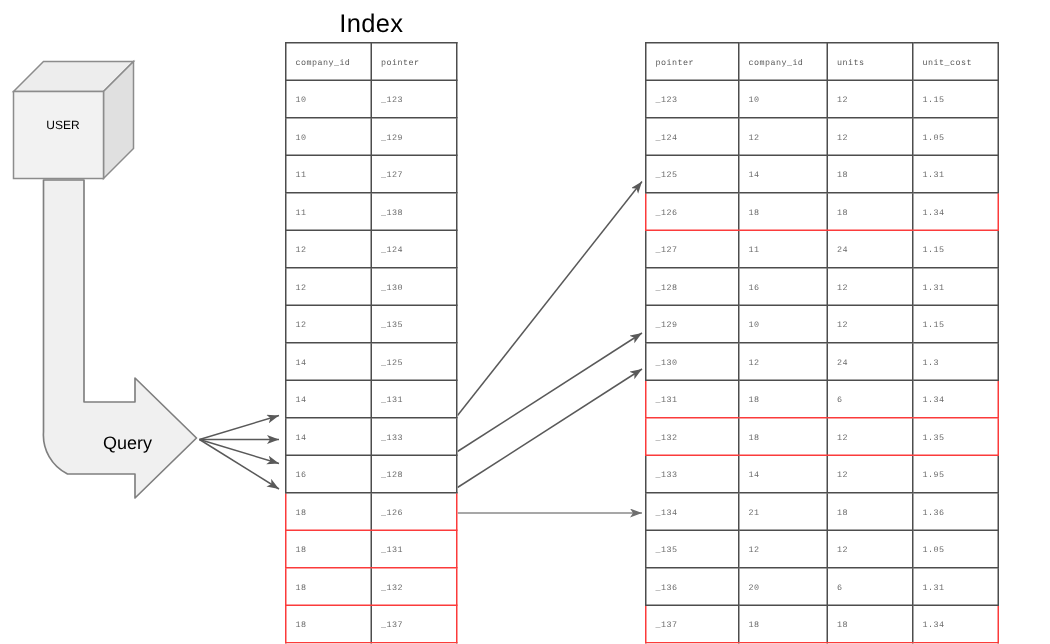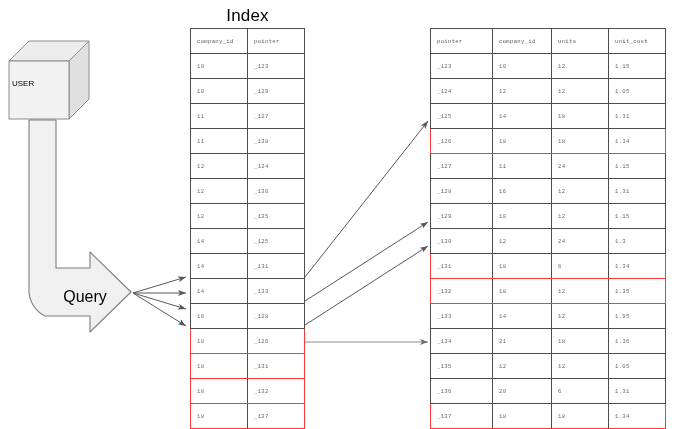--- a/index.html
+++ b/index.html
@@ -84,31 +84,32 @@
   #fact-table col.f2 { width: 57px; }
   #fact-table col.f3 { width: 57px; }
 
   
   #query-label {
     position: absolute;
     left: 45px;
     top: 288px;
     width: 80px;
     text-align: center;
-    font-size: 16px;
+    font-size: 12px;
     color: #000;
     white-space: nowrap;
   }
 
   
   #user-label {
     position: absolute;
     left: 12px;
     top: 79px;
     width: 60px;
+    text-align: center;
     font-size: 8px;
     color: #000;
     white-space: nowrap;
   }
 </style>
 </head>
 <body>
 
 <div id="stage">
 

